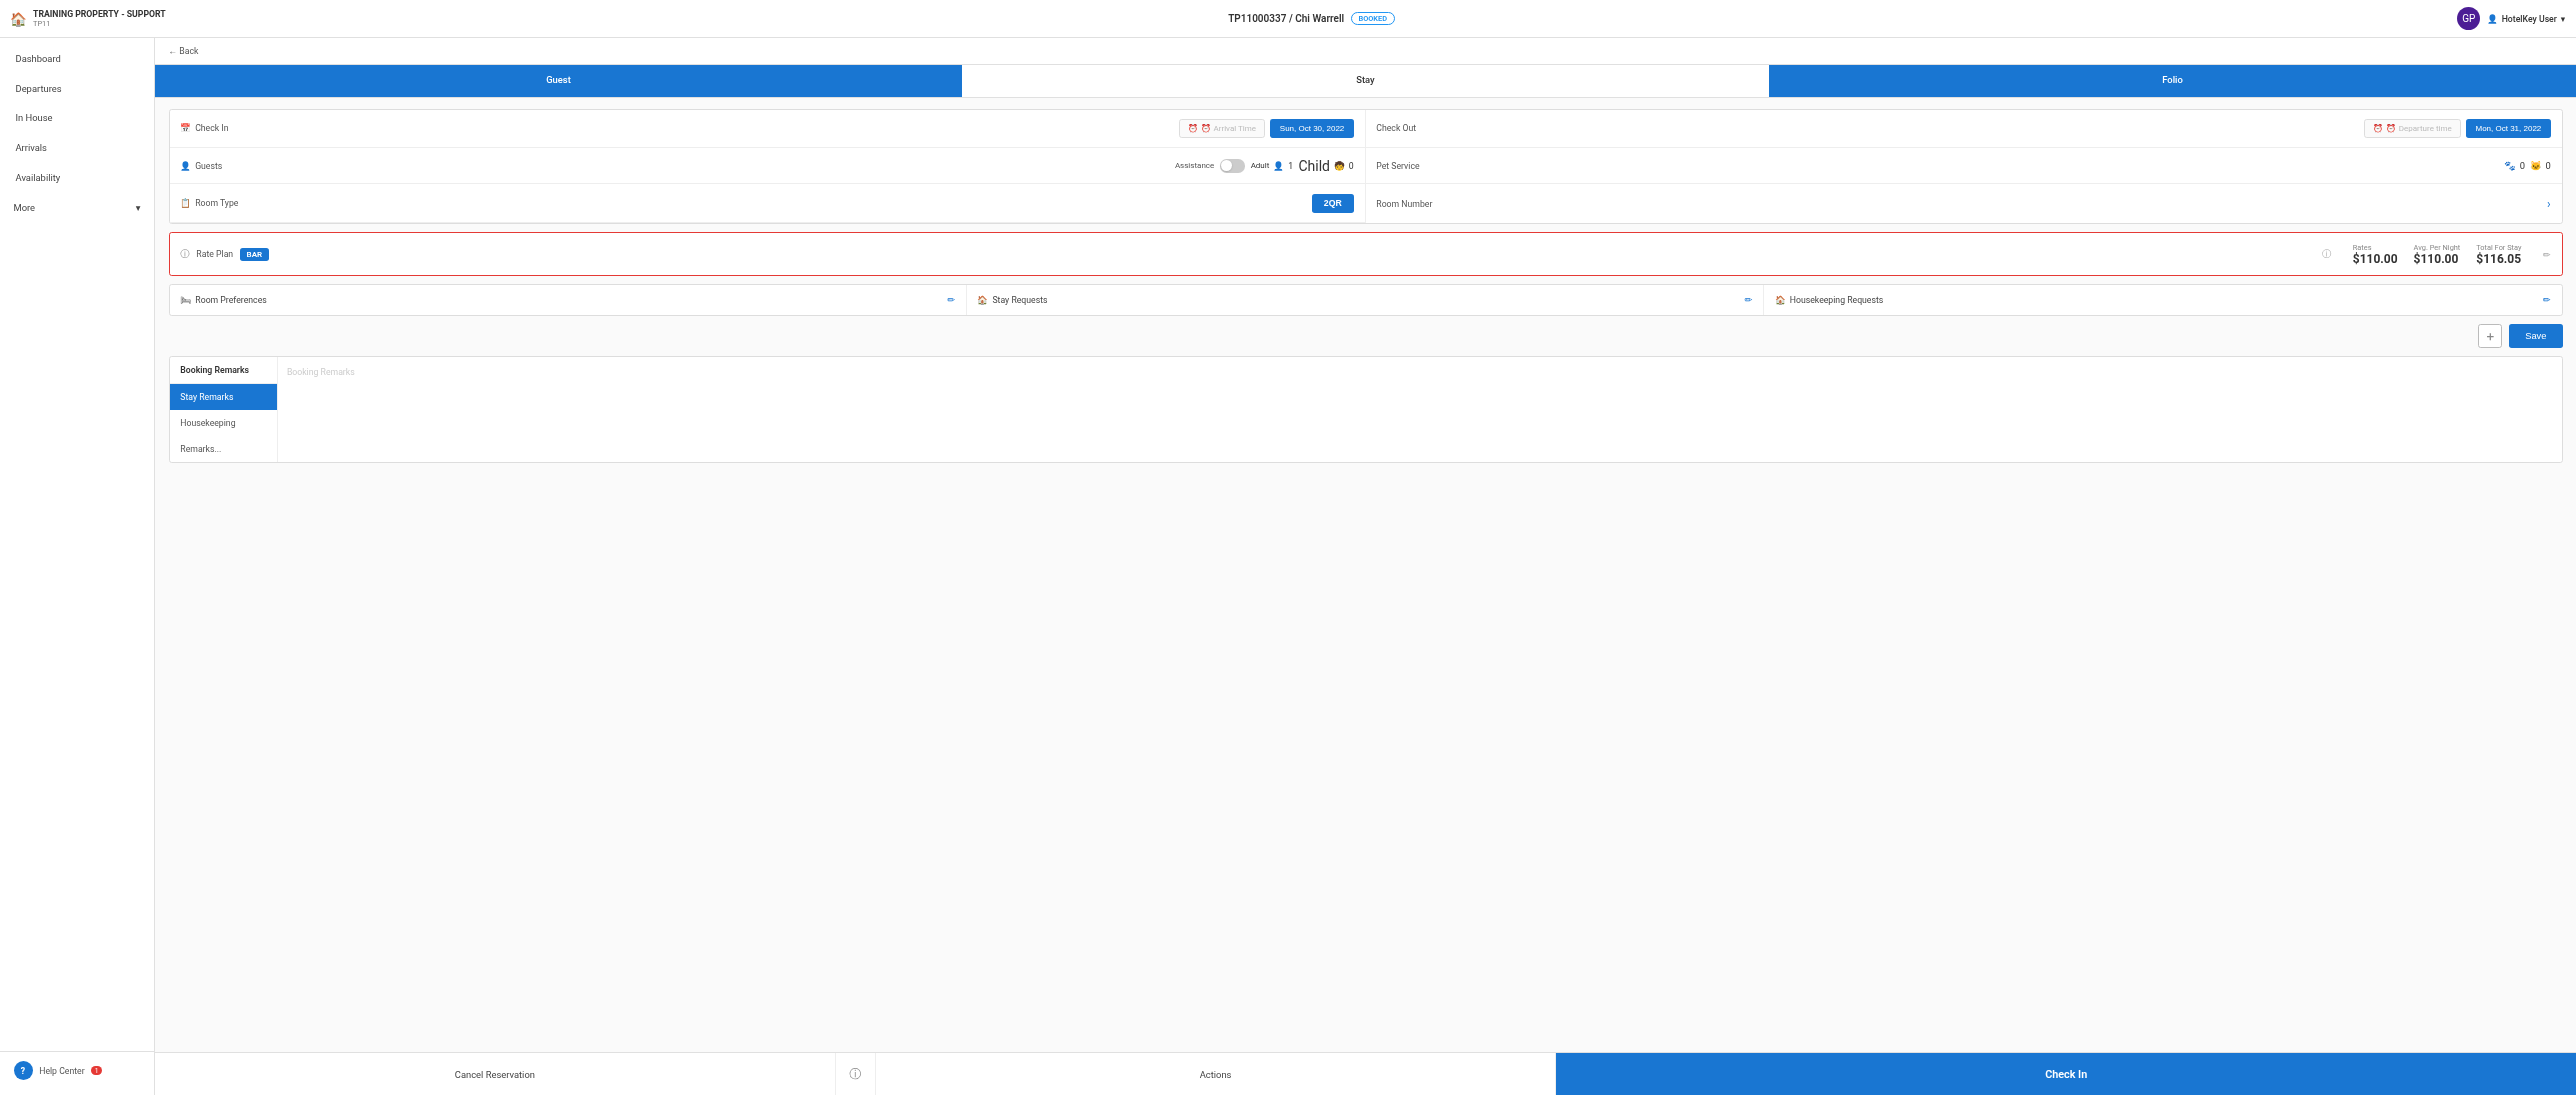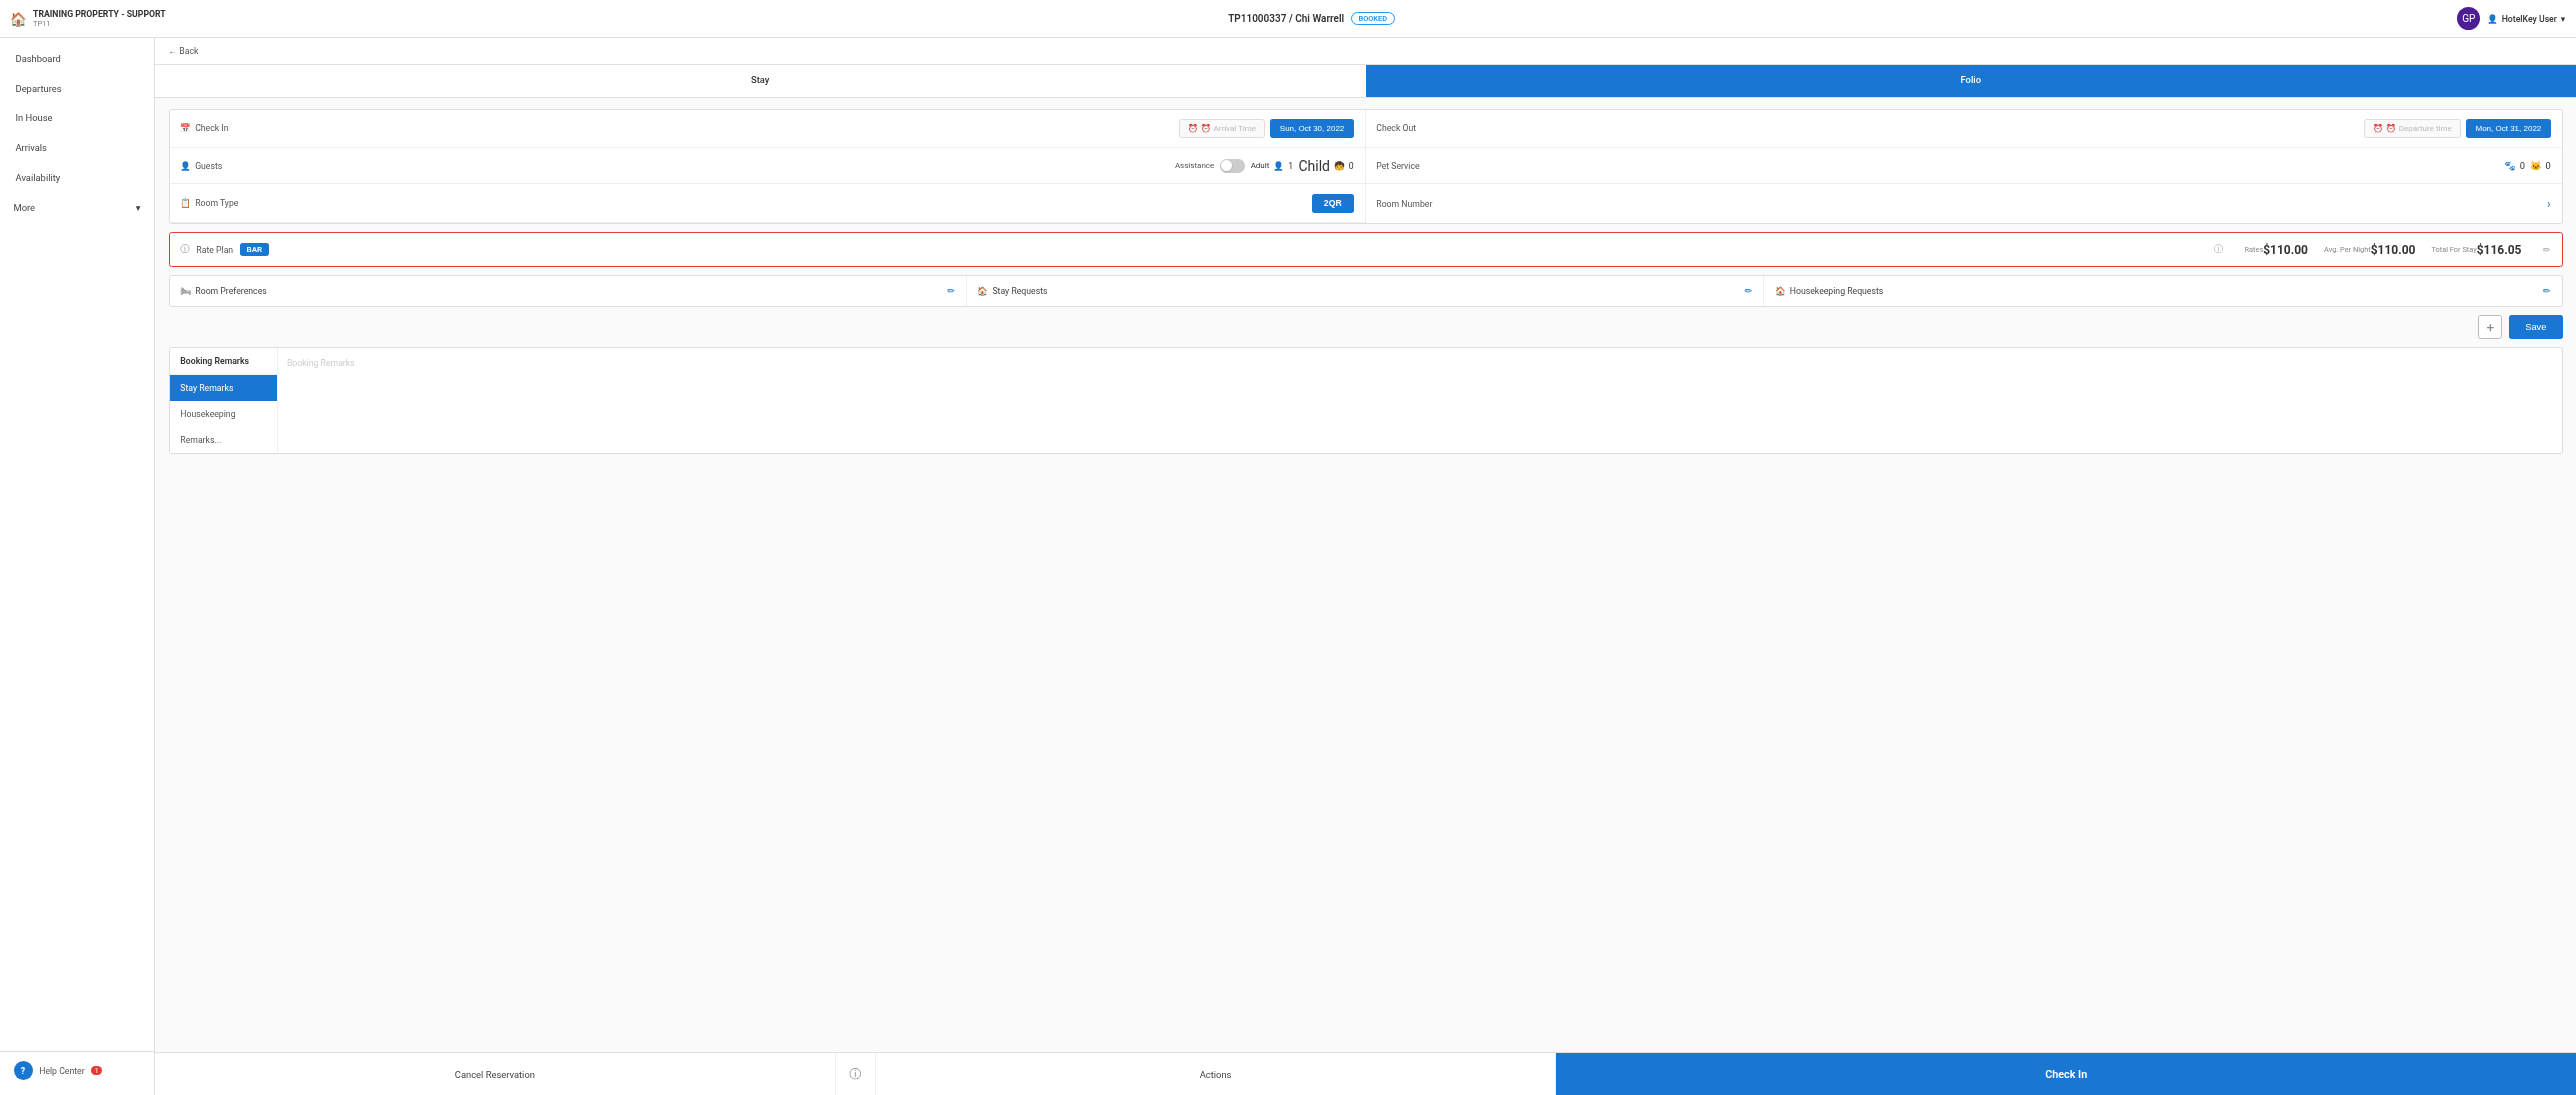--- a/index.html
+++ b/index.html
@@ -73,21 +73,21 @@
       border-radius: 2.7px;
       padding: 9.4px 10.8px;
       display: flex;
       align-items: center;
       margin-bottom: 8px;
     }
     .rate-plan-left { display: flex; align-items: center; gap: 6.7px; flex: 1; }
     .rate-plan-icon { color: #888; }
     .rate-plan-badge { background: #1976d2; color: #fff; border-radius: 2.7px; padding: 2px 6.7px; font-size: 8px; font-weight: 600; }
     .rate-plan-right { display: flex; align-items: center; gap: 16px; }
-    .rate-col { display: flex; flex-direction: row; align-items: center; }
+    .rate-col { display: flex; flex-direction: column; align-items: flex-start; }
     .rate-col-label { font-size: 7.4px; color: #888; }
     .rate-col-value { font-size: 12px; font-weight: 700; color: #333; }
     .rate-info-icon { color: #aaa; font-size: 9.4px; cursor: pointer; margin-right: 5.4px; }
     .rate-edit-icon { color: #aaa; font-size: 9.4px; cursor: pointer; margin-left: 5.4px; }
 
     
     .prefs-grid { display: grid; grid-template-columns: 1fr 1fr 1fr; gap: 0; background: #fff; border: 0.7px solid #ddd; border-radius: 2.7px; margin-bottom: 8px; }
     .pref-item { padding: 9.4px 10.8px; display: flex; align-items: center; justify-content: space-between; border-right: 0.7px solid #eee; font-size: 8.7px; color: #444; }
     .pref-item:last-child { border-right: none; }
     .pref-edit { color: #1976d2; cursor: pointer; font-size: 9.4px; }
@@ -172,20 +172,23 @@
     </div>
   </div>
 
   <div class="main">
 
     <div class="main-topbar">
       <span class="back-link">← Back</span>
     </div>
 
     <div class="tabs">
+      <div class="tab active">
+        <span>Guest</span>
+      </div>
       <div class="tab inactive">
         <span>Stay</span>
       </div>
       <div class="tab active">
         <span>Folio</span>
       </div>
     </div>
 
     <div class="content-area">
 

